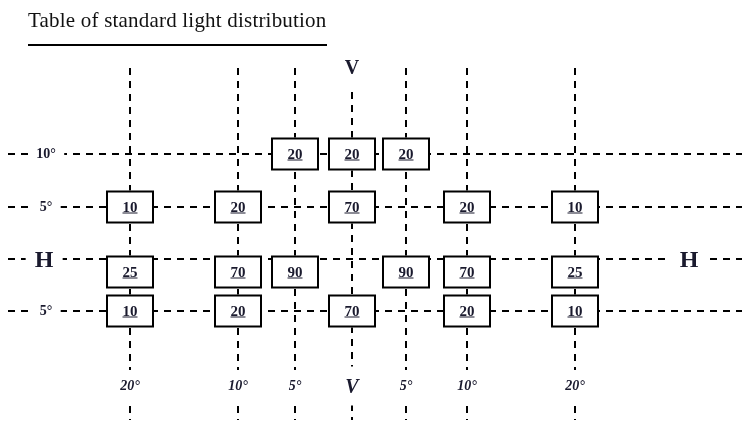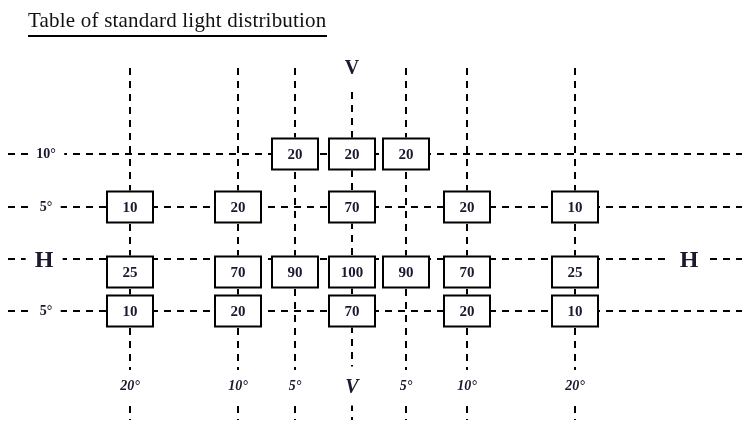--- a/index.html
+++ b/index.html
@@ -2,42 +2,42 @@
 <html><head>
 <meta charset="utf-8">
 <style>
   html,body{margin:0;padding:0;background:#fff;}
   .canvas{
     position:relative;width:750px;height:425px;background:#ffffff;
     font-family:"Liberation Serif","DejaVu Serif",serif;color:#1a1a2e;overflow:hidden;
   }
   .title{
     position:absolute;left:28px;top:8px;font-size:21px;color:#111;
-    border-bottom:2px solid #000;padding-bottom:2px;letter-spacing:0.2px;z-index:2;
+    border-bottom:2px solid #000;padding-bottom:11px;letter-spacing:0.2px;z-index:2;
   }
   
   .h-line{
     position:absolute;left:8px;width:734px;height:2px;z-index:1;
     background:repeating-linear-gradient(to right,#000 0 7px,transparent 7px 13px);
   }
   .v-line{
     position:absolute;top:68px;height:352px;width:2px;z-index:1;
     background:repeating-linear-gradient(to bottom,#000 0 7px,transparent 7px 13px);
   }
   .v-center{top:92px;height:328px;}
   .hl-r0{top:153px}.hl-r1{top:206px}.hl-r2{top:258px}.hl-r3{top:310px}
   .vl-c0{left:129px}.vl-c1{left:237px}.vl-c2{left:294px}.vl-c3{left:351px}
   .vl-c4{left:405px}.vl-c5{left:466px}.vl-c6{left:574px}
   
   .cell{
     position:absolute;transform:translate(-50%,-50%);
     width:48px;height:33px;box-sizing:border-box;
     background:#fff;border:2px solid #000;
     display:flex;align-items:center;justify-content:center;
-    font-weight:bold;font-size:15px;z-index:3;
+    font-weight:bold;font-size:15px;z-index:3;text-decoration:underline;
   }
   .c0{left:130px}.c1{left:238px}.c2{left:295px}.c3{left:352px}
   .c4{left:406px}.c5{left:467px}.c6{left:575px}
   .r0{top:154px}.r1{top:207px}.r2{top:272px}.r3{top:311px}
   
   .row-label{
     position:absolute;transform:translate(-50%,-50%);
     background:#fff;padding:2px 8px;font-weight:bold;font-size:14px;z-index:2;white-space:nowrap;
   }
   .h-big{font-size:24px;padding:0 9px;}
@@ -93,21 +93,20 @@
 
   <div class="cell r1 c0">10</div>
   <div class="cell r1 c1">20</div>
   <div class="cell r1 c3">70</div>
   <div class="cell r1 c5">20</div>
   <div class="cell r1 c6">10</div>
 
   <div class="cell r2 c0">25</div>
   <div class="cell r2 c1">70</div>
   <div class="cell r2 c2">90</div>
-  <div class="cell r2 c3">100</div>
   <div class="cell r2 c4">90</div>
   <div class="cell r2 c5">70</div>
   <div class="cell r2 c6">25</div>
 
   <div class="cell r3 c0">10</div>
   <div class="cell r3 c1">20</div>
   <div class="cell r3 c3">70</div>
   <div class="cell r3 c5">20</div>
   <div class="cell r3 c6">10</div>
 

